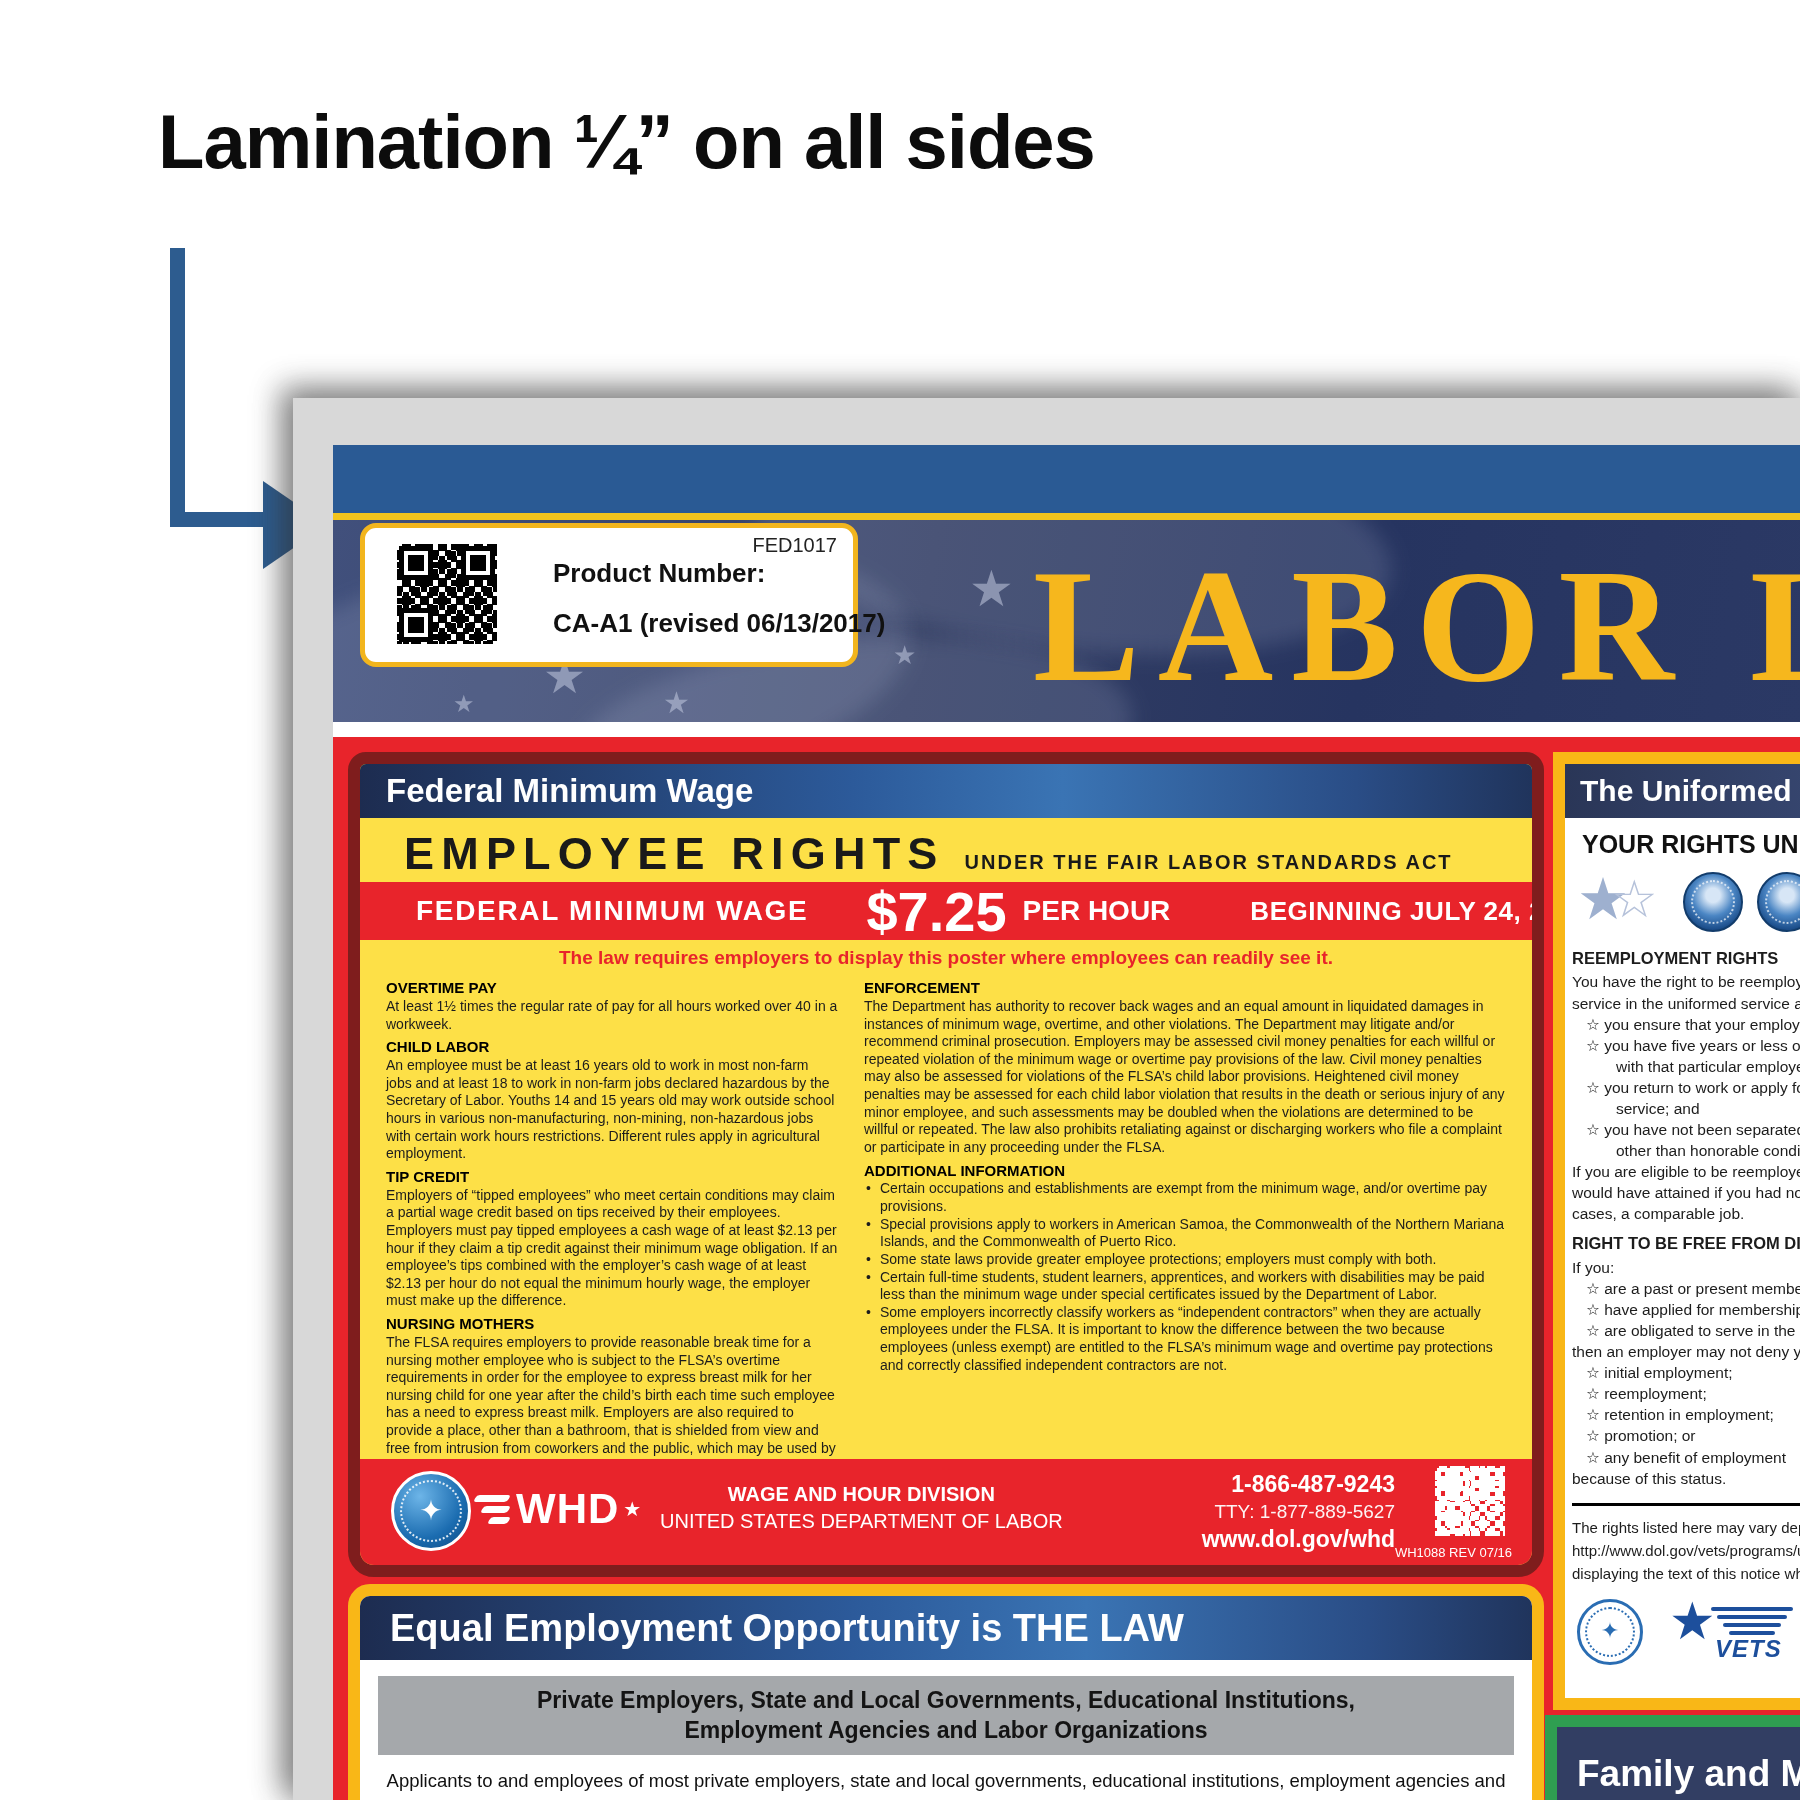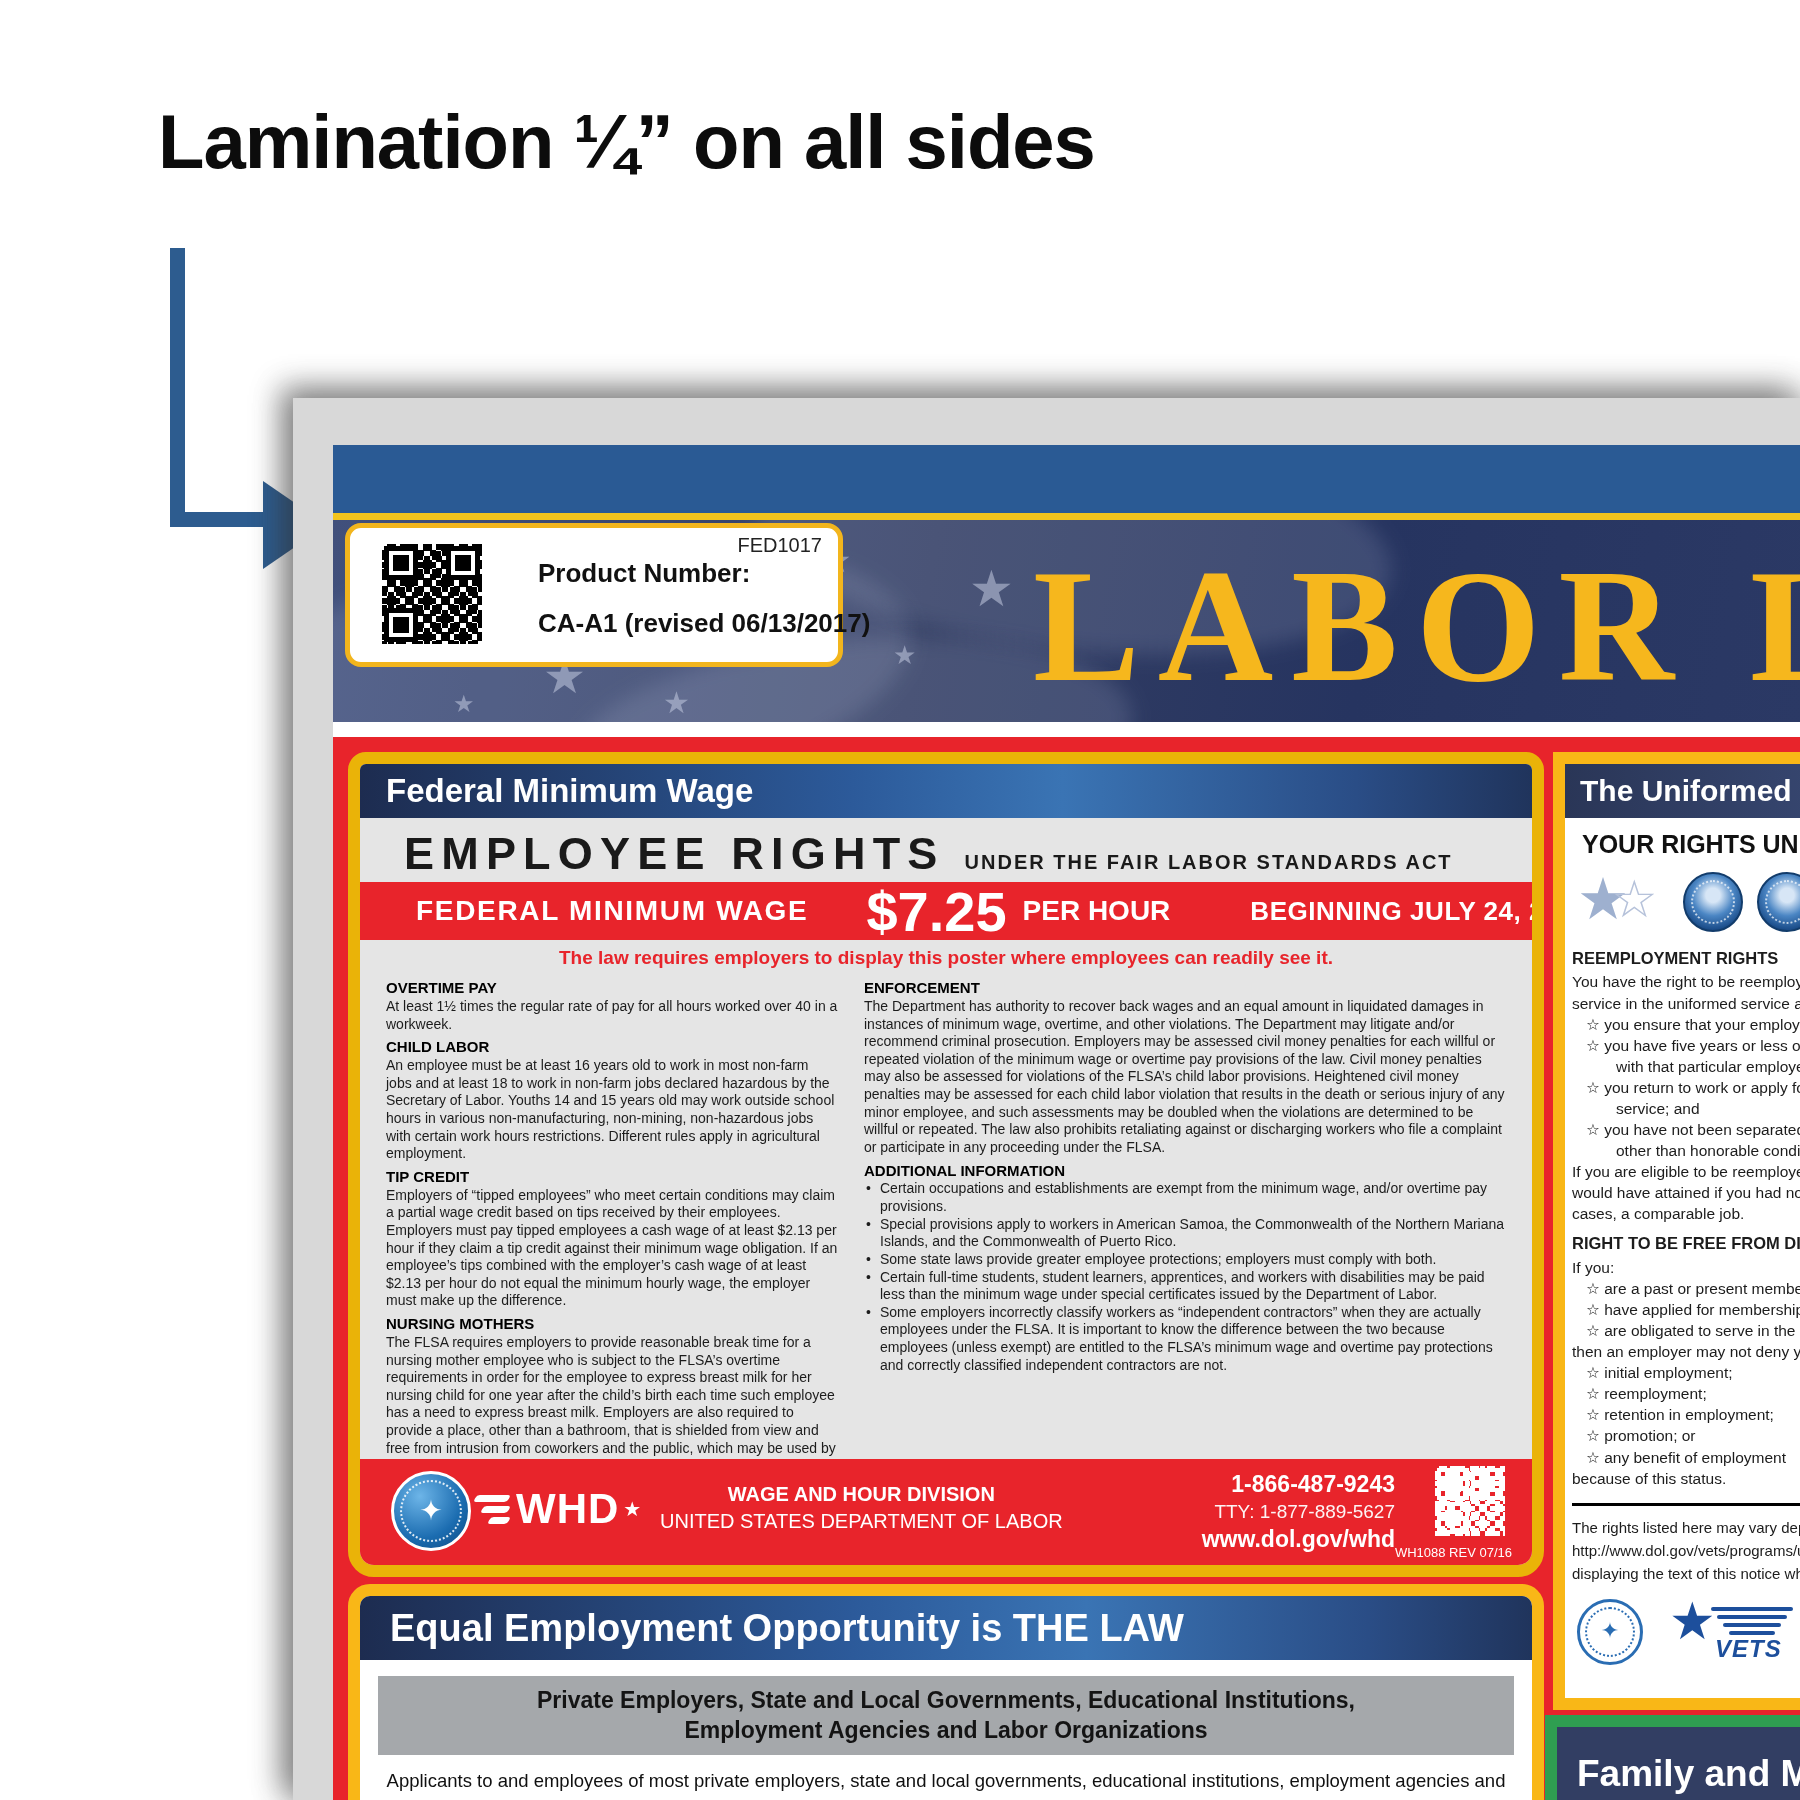--- a/index.html
+++ b/index.html
@@ -20,21 +20,21 @@
 
   
   .head-strip{left:0;top:0;width:1560px;height:68px;background:#2a5a94;}
   .head-gold{left:0;top:68px;width:1560px;height:7px;background:#f2c41d;}
   .flag{left:0;top:75px;width:1560px;height:202px;overflow:hidden;
         background:linear-gradient(100deg,#41507c 0%,#333e63 38%,#263460 66%,#2c3a66 100%);}
   .wave{position:absolute;background:rgba(210,218,238,.14);border-radius:50%;filter:blur(10px);}
   .flag-star{position:absolute;color:rgba(195,202,224,.55);}
   .masthead{position:absolute;left:700px;top:22px;font-family:"Liberation Serif",serif;font-weight:bold;
             font-size:160px;line-height:1.05;letter-spacing:18px;color:#f6b71d;white-space:nowrap;}
-  .product-box{position:absolute;left:12px;top:3px;width:488px;height:134px;background:#fff;
+  .product-box{position:absolute;left:27px;top:3px;width:488px;height:134px;background:#fff;
                border:5px solid #f2b51d;border-radius:16px;}
   .fed-code{position:absolute;right:16px;top:6px;font-size:20px;color:#222;}
   .prod-label{position:absolute;left:188px;top:30px;font-size:26px;font-weight:bold;}
   .prod-value{position:absolute;left:188px;top:64px;font-size:26px;font-weight:bold;white-space:nowrap;margin-top:16px;}
 
   
   .qr{position:absolute;}
   .qr-b{background-color:#fff;background-image:conic-gradient(#000 25%,transparent 0 50%,#000 0 75%,transparent 0),conic-gradient(#000 25%,transparent 0 50%,#000 0 75%,transparent 0);background-size:12px 12px,18px 18px;background-position:0 0,5px 7px;}
   .qr-w{background-image:conic-gradient(#fff 25%,transparent 0 50%,#fff 0 75%,transparent 0),conic-gradient(#fff 25%,transparent 0 50%,#fff 0 75%,transparent 0);background-size:10px 10px,16px 16px;background-position:0 0,4px 6px;}
   .qr .f{position:absolute;width:24px;height:24px;background:transparent;}
@@ -43,21 +43,21 @@
   .qr .f::after{content:"";position:absolute;inset:4px;}
   .qr-b .f::after{background:#000;}
   .qr-w .f::after{background:#fff;}
   .f.tl{left:2px;top:2px;} .f.tr{right:2px;top:2px;} .f.bl{left:2px;bottom:2px;}
 
   
   .redbody{left:0;top:292px;width:1560px;height:1108px;background:#e8242b;}
 
   
   .sec1{position:absolute;left:15px;top:15px;width:1196px;height:825px;box-sizing:border-box;
-        border:12px solid #eab308;border-radius:18px 18px 26px 26px;background:#e5e5e5;
+        border:12px solid #7f1d1d;border-radius:18px 18px 26px 26px;background:#fde047;
         display:flex;flex-direction:column;overflow:hidden;}
   .s1-bar{height:54px;flex:0 0 54px;display:flex;align-items:center;padding-left:26px;
           background:linear-gradient(90deg,#1d2c50 0%,#2c5a9a 42%,#3a74b4 60%,#2a4d86 85%,#20345c 100%);
           color:#fff;font-size:33px;font-weight:bold;}
   .er-row{display:flex;align-items:baseline;padding:10px 0 2px 44px;}
   .er-big{font-size:45px;font-weight:900;letter-spacing:.16em;color:#1a1a1a;white-space:nowrap;}
   .er-sub{font-size:20px;font-weight:bold;letter-spacing:.1em;margin-left:20px;color:#1a1a1a;white-space:nowrap;}
   .wage-bar{height:58px;flex:0 0 58px;background:#e8242b;color:#fff;display:flex;align-items:center;white-space:nowrap;}
   .w-label{font-size:28px;font-weight:bold;letter-spacing:.06em;margin-left:56px;}
   .w-amount{font-size:56px;font-weight:bold;margin-left:58px;}

